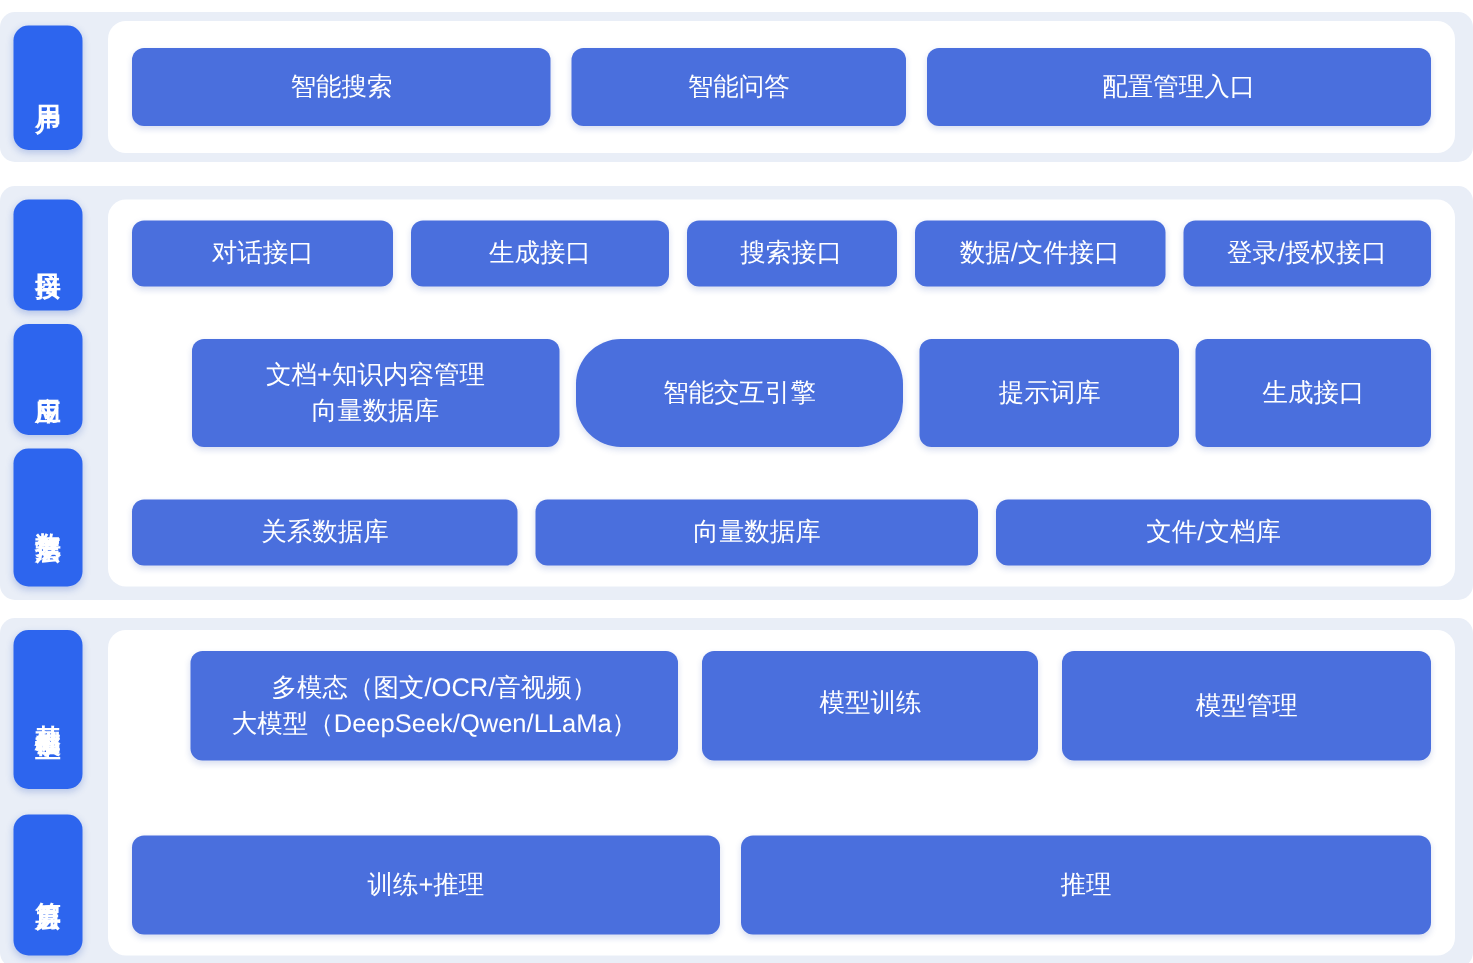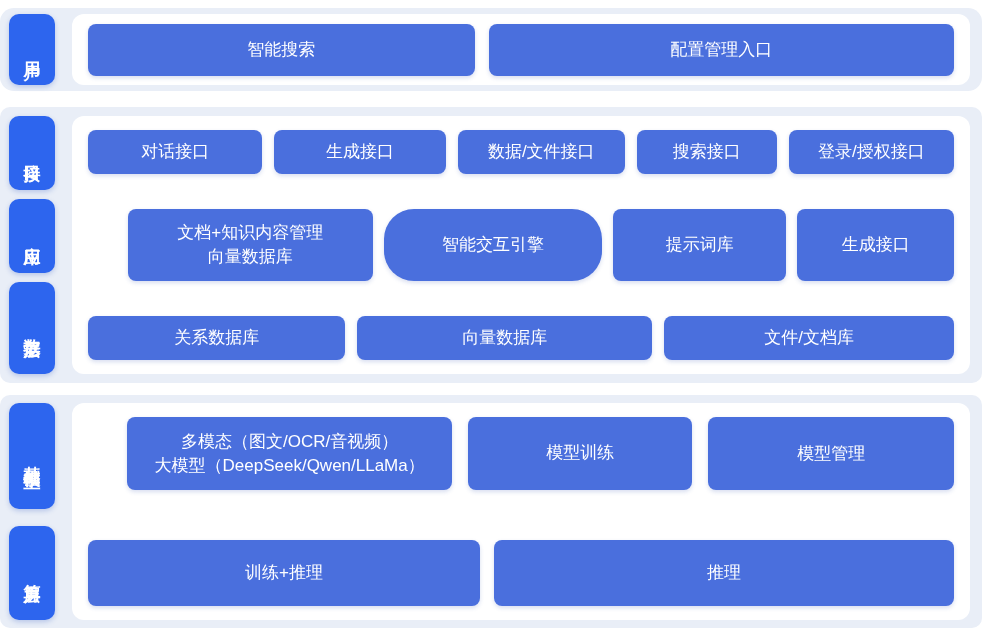--- a/index.html
+++ b/index.html
@@ -17,21 +17,21 @@
     overflow: hidden;
   }
   .section {
     background: var(--section-bg);
     border-radius: 10px;
     display: flex;
     align-items: stretch;
     width: 982px;
     padding: 8px 12px 8px 9px;
   }
-  .sec1 { margin-top: 8px; height: 83px; padding-top: 6px; padding-bottom: 6px; border-radius: 14px; }
+  .sec1 { margin-top: 8px; height: 100px; padding-top: 6px; padding-bottom: 6px; }
   .sec2 { margin-top: 16px; height: 276px; padding-top: 9px; padding-bottom: 9px; }
   .sec3 { margin-top: 12px; height: 233px; }
   .label-col {
     width: 46px;
     flex: 0 0 46px;
     display: flex;
     flex-direction: column;
     justify-content: space-between;
     align-items: center;
   }
@@ -104,37 +104,38 @@
 </head>
 <body>
 
 <div class="section sec1">
   <div class="label-col">
     <div class="vlabel h-user">用户</div>
   </div>
   <div class="panel">
     <div class="row g14">
       <div class="box rh52 f275">智能搜索</div>
+      <div class="box rh52 f219">智能问答</div>
       <div class="box rh52 f331">配置管理入口</div>
     </div>
   </div>
 </div>
 
 <div class="section sec2">
   <div class="label-col">
     <div class="vlabel h-iface">接口</div>
     <div class="vlabel h-app">应用</div>
     <div class="vlabel h-data">数据层</div>
   </div>
   <div class="panel">
     <div class="row g12">
       <div class="box rh56 f172">对话接口</div>
       <div class="box rh56 f169">生成接口</div>
+      <div class="box rh56 f138">搜索接口</div>
       <div class="box rh56 f165">数据/文件接口</div>
-      <div class="box rh56 f138">搜索接口</div>
       <div class="box rh56 f163">登录/授权接口</div>
     </div>
     <div class="row g11">
       <div class="box rh72 f253">
         <span>文档+知识内容管理</span>
         <span>向量数据库</span>
       </div>
       <div class="box rh72 f226">智能交互引擎</div>
       <div class="box rh72 f179">提示词库</div>
       <div class="box rh72 f162">生成接口</div>

